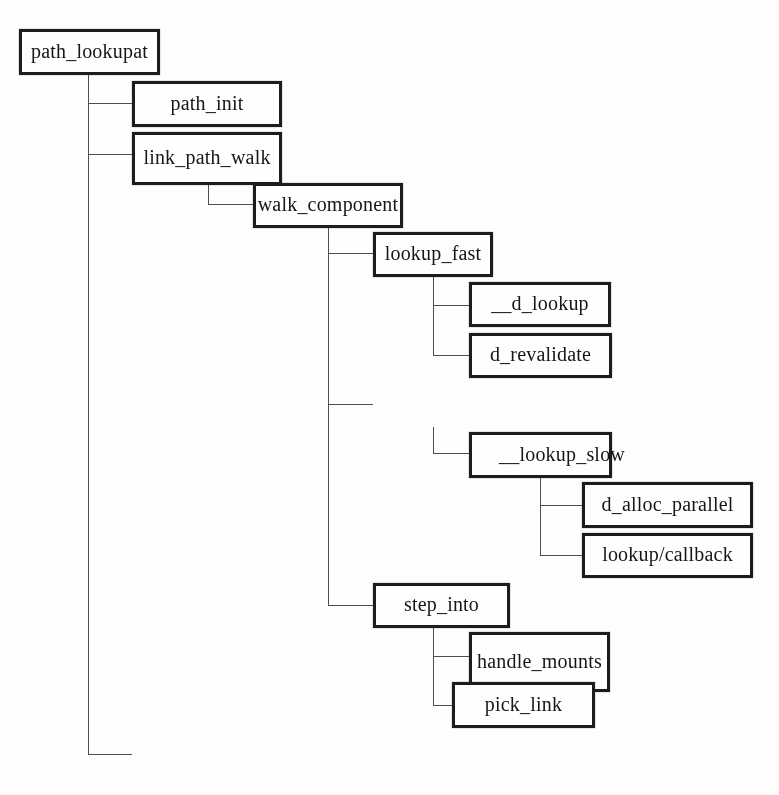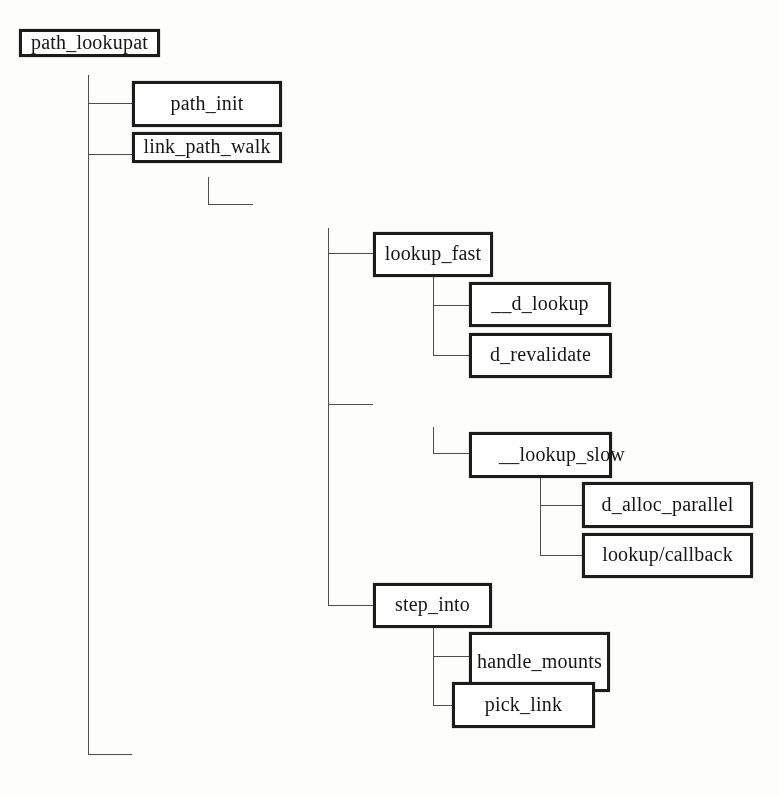--- a/index.html
+++ b/index.html
@@ -65,32 +65,35 @@
   <div class="hline" style="left:433px; top:453px; width:36px;"></div>
 
   <div class="vline" style="left:540px; top:478px; height:77px;"></div>
   <div class="hline" style="left:540px; top:505px; width:42px;"></div>
   <div class="hline" style="left:540px; top:555px; width:42px;"></div>
 
   <div class="vline" style="left:433px; top:628px; height:77px;"></div>
   <div class="hline" style="left:433px; top:656px; width:36px;"></div>
   <div class="hline" style="left:433px; top:705px; width:36px;"></div>
 
-  <div class="node" style="left:19px;  top:29px;  width:141px; height:28px;">
+  <div class="node" style="left:19px;  top:29px;  width:141px; height:46px;">
     <span>path_lookupat</span>
   </div>
 
   <div class="node" style="left:132px; top:81px;  width:150px; height:46px;">
     <span>path_init</span>
   </div>
 
-  <div class="node" style="left:132px; top:132px; width:150px; height:31px;">
+  <div class="node" style="left:132px; top:132px; width:150px; height:53px;">
     <span>link_path_walk</span>
   </div>
 
+  <div class="node" style="left:253px; top:183px; width:150px; height:45px;">
+    <span>walk_component</span>
+  </div>
 
   <div class="node" style="left:373px; top:232px; width:120px; height:45px;">
     <span>lookup_fast</span>
   </div>
 
   <div class="node" style="left:469px; top:282px; width:142px; height:45px;">
     <span>__d_lookup</span>
   </div>
 
   <div class="node" style="left:469px; top:333px; width:143px; height:45px;">
@@ -103,21 +106,21 @@
   </div>
 
   <div class="node" style="left:582px; top:482px; width:171px; height:46px;justify-content:center;">
     <span>d_alloc_parallel</span>
   </div>
 
   <div class="node" style="left:582px; top:533px; width:171px; height:45px;">
     <span>lookup/callback</span>
   </div>
 
-  <div class="node" style="left:373px; top:583px; width:119px; height:45px;">
+  <div class="node" style="left:373px; top:583px; width:137px; height:45px;">
     <span>step_into</span>
   </div>
 
   <div class="node" style="left:469px; top:632px; width:141px; height:60px;">
     <span>handle_mounts</span>
   </div>
 
   <div class="node" style="left:452px; top:682px; width:143px; height:46px;">
     <span>pick_link</span>
   </div>

